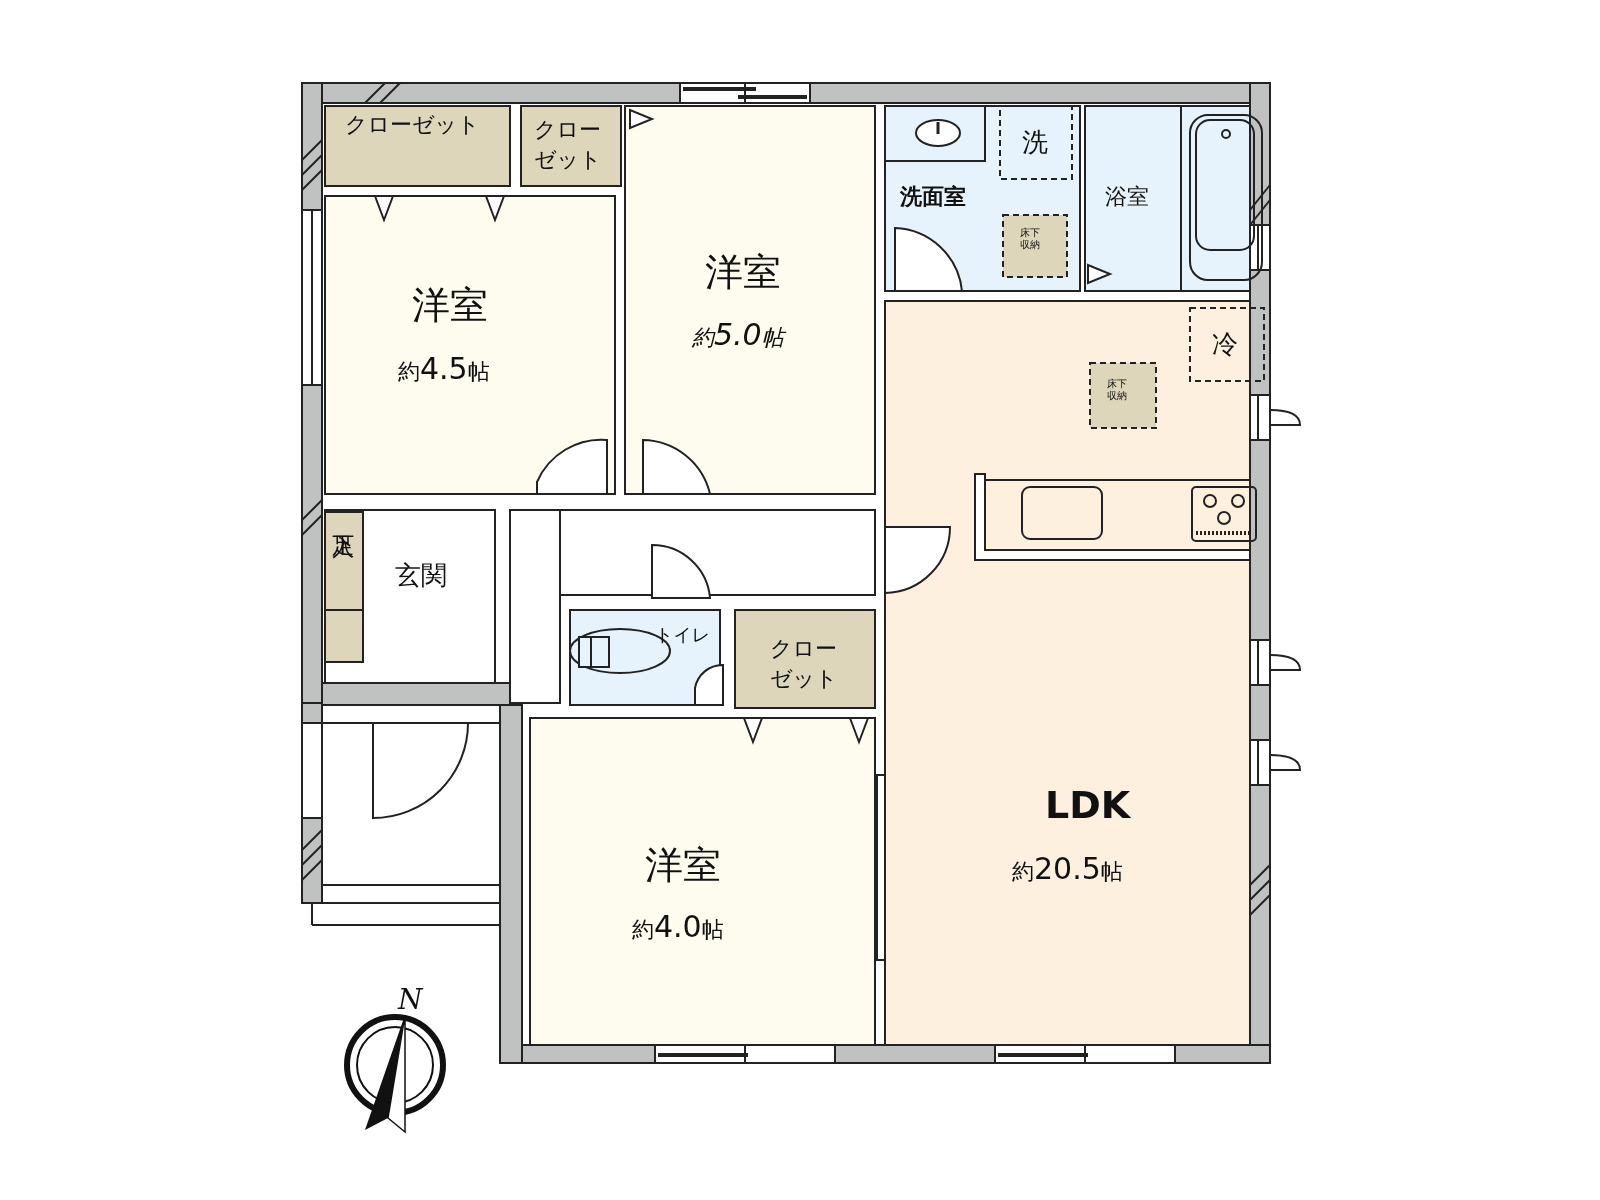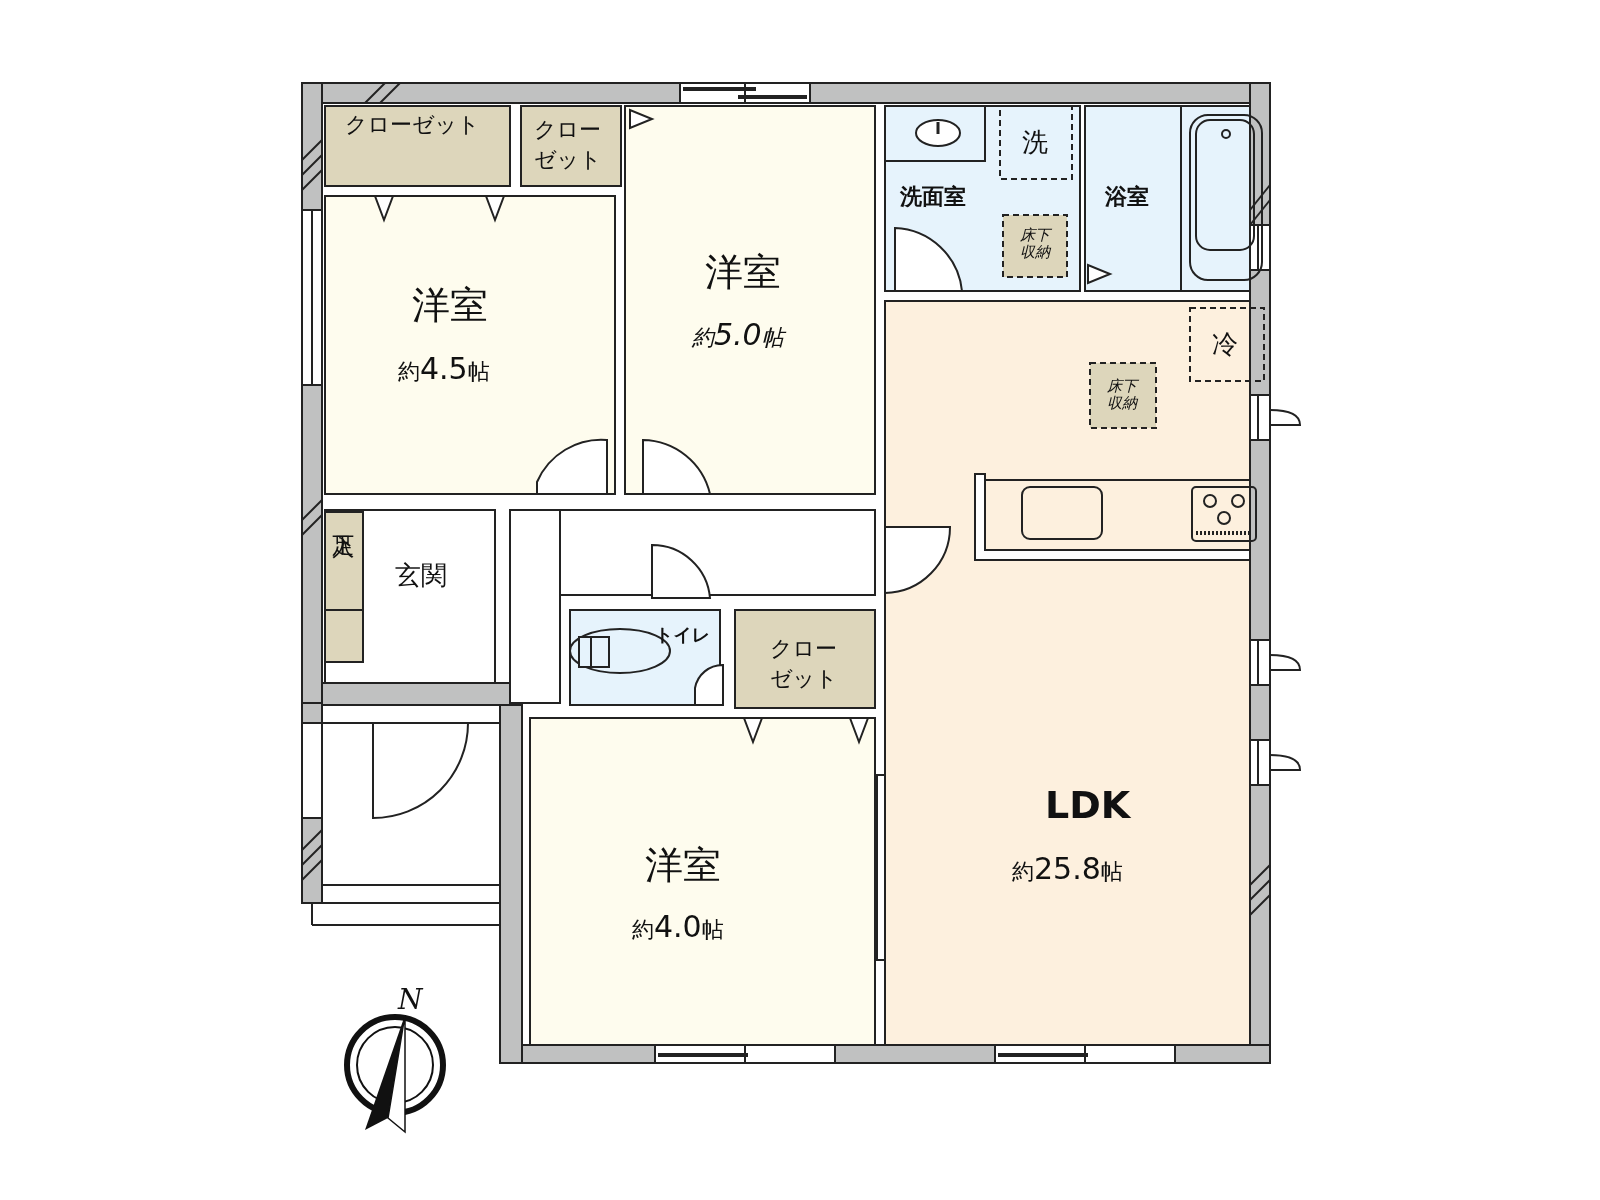--- a/index.html
+++ b/index.html
@@ -4,21 +4,21 @@
 <style>
   html, body { margin:0; padding:0; background:#ffffff; }
   body { width:1600px; height:1200px; position:relative; overflow:hidden;
          font-family:"DejaVu Sans","Liberation Sans",sans-serif; color:#111; }
   #plan { position:absolute; left:0; top:0; width:1600px; height:1200px; }
   .lbl { position:absolute; text-align:center; white-space:nowrap; line-height:1.1; color:#111; }
   .lbl-room { font-size:38px; }
   .lbl-area { font-size:30px; }
   .lbl-area small { font-size:22px; }
   .lbl-small { font-size:26px; }
-  .lbl-tiny { font-size:15px; line-height:1.15;font-style:italic; }
+  .lbl-tiny { font-size:10px; line-height:1.15; }
   .lbl-mid { font-size:22px; }
   .vert { writing-mode:vertical-rl; text-orientation:upright; font-size:22px; letter-spacing:0; }
 </style>
 </head>
 <body>
 
 <svg id="plan" viewBox="0 0 1600 1200" xmlns="http://www.w3.org/2000/svg">
 
   <g stroke="#222" stroke-width="2" fill="#c0c1c1">
 
@@ -205,38 +205,38 @@
 <div class="lbl lbl-area" style="left:692px; top:318px;font-style:italic;">
   <small>約</small><span>5.0</span><small>帖</small>
 </div>
 
 <div class="lbl lbl-small" style="left:1022px; top:128px;">洗</div>
 <div class="lbl lbl-mid" style="left:900px; top:185px;font-weight:bold;">洗面室</div>
 <div class="lbl lbl-tiny" style="left:1020px; top:227px;">
   <div>床下</div>
   <div>収納</div>
 </div>
-<div class="lbl lbl-mid" style="left:1105px; top:185px;font-weight:bold;">浴室</div>
+<div class="lbl lbl-mid" style="left:1105px; top:185px;">浴室</div>
 
 <div class="lbl lbl-small" style="left:1212px; top:330px;">冷</div>
 <div class="lbl lbl-tiny" style="left:1107px; top:378px;">
   <div>床下</div>
   <div>収納</div>
 </div>
 
 <div class="lbl vert" style="left:331px; top:518px;">下足入</div>
 <div class="lbl lbl-small" style="left:395px; top:562px;font-family:Liberation Serif, serif;">玄関</div>
 
-<div class="lbl" style="left:655px; top:625px; font-size:18px;font-weight:bold;">トイレ</div>
+<div class="lbl" style="left:655px; top:625px; font-size:18px;">トイレ</div>
 <div class="lbl lbl-mid" style="left:770px; top:637px;">クロー</div>
 <div class="lbl lbl-mid" style="left:770px; top:667px;">ゼット</div>
 
 <div class="lbl lbl-room" style="left:645px; top:845px;">洋室</div>
 <div class="lbl lbl-area" style="left:632px; top:910px;">
   <small>約</small><span>4.0</span><small>帖</small>
 </div>
 
 <div class="lbl lbl-room" style="left:1045px; top:785px;font-weight:bold;">LDK</div>
 <div class="lbl lbl-area" style="left:1012px; top:852px;">
-  <small>約</small><span>25.8</span><small>帖</small>
+  <small>約</small><span>20.5</span><small>帖</small>
 </div>
 
 <div class="lbl" style="left:398px; top:985px; font-family:'DejaVu Serif',serif; font-style:italic; font-size:28px;">N</div>
 
 </body></html>

